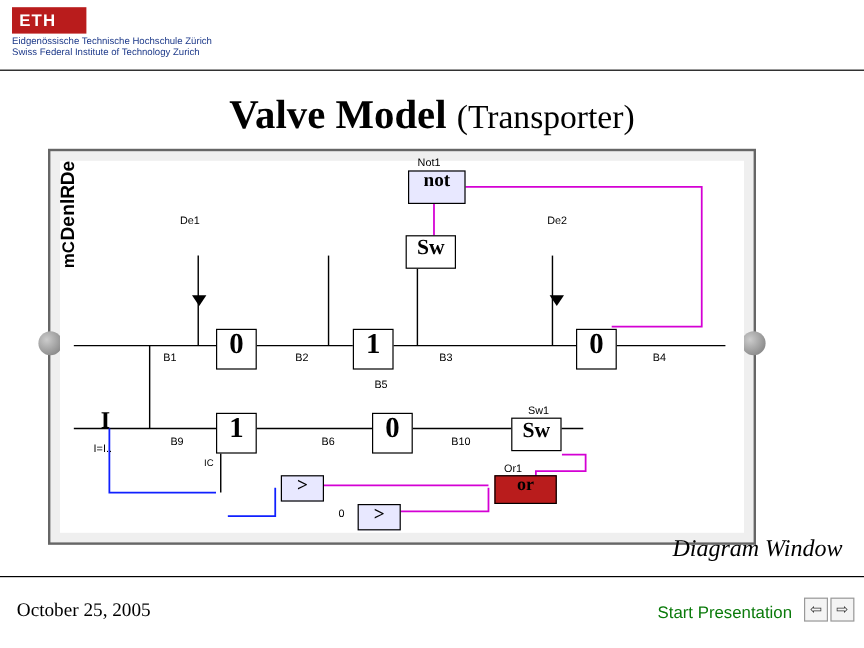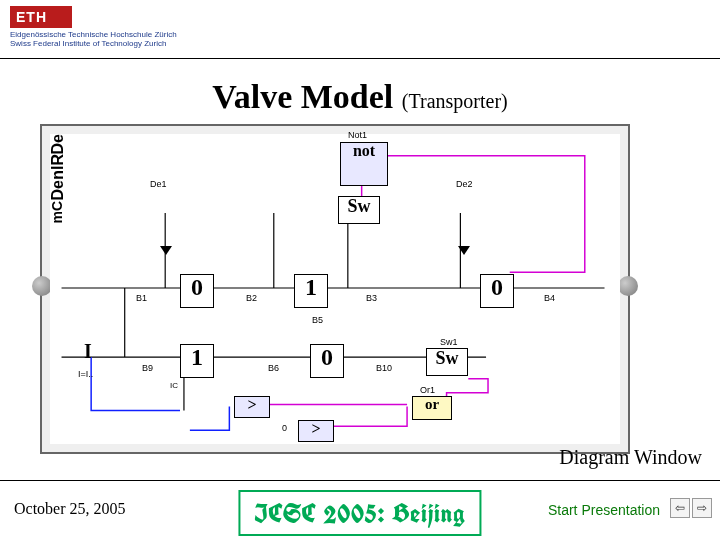--- a/index.html
+++ b/index.html
@@ -2,36 +2,36 @@
 <html><head>
 <meta charset="utf-8">
 <style>
   * { box-sizing: border-box; margin: 0; padding: 0; }
   body { width: 720px; height: 540px; background: #fff; font-family: "Times New Roman", serif; position: relative; overflow: hidden; }
   .header { height: 58px; position: relative; }
   .logo { position: absolute; left: 10px; top: 6px; width: 62px; height: 22px; background: #b91c1c; color: #fff; font: bold 14px/22px Arial; letter-spacing: 1px; text-align: left; padding-left: 6px; }
   .inst { position: absolute; left: 10px; top: 30px; font: 8px/9px Arial; color: #1e3a8a; }
   .hr { position: absolute; left: 0; right: 0; top: 58px; height: 1px; background: #000; }
   .title { position: absolute; left: 0; right: 0; top: 78px; text-align: center; font-size: 34px; }
-  .title .sub { font-size: 20px; font-weight: normal; }
+  .title .sub { font-size: 28px; font-weight: normal; }
   .title b { font-weight: bold; }
   .diagram-wrap { position: absolute; left: 40px; top: 124px; width: 590px; height: 330px; border: 2px solid #666; background: #efefef; }
   .diagram-inner { position: absolute; left: 8px; top: 8px; right: 8px; bottom: 8px; background: #fff; }
   .node { position: absolute; border: 1px solid #000; font: bold 24px/1 "Times New Roman"; text-align: center; background: #fff; }
   .zone { width: 34px; height: 34px; }
   .sw { width: 42px; height: 28px; font-size: 18px; }
-  .notb { width: 48px; height: 44px; font-size: 16px; background: #e8e8ff; }
-  .orb { width: 40px; height: 24px; font-size: 15px; background: #fef9c3; }
+  .notb { width: 48px; height: 28px; font-size: 16px; background: #e8e8ff; }
+  .orb { width: 52px; height: 24px; font-size: 15px; background: #b91c1c; }
   .gtb { width: 36px; height: 22px; font-size: 16px; background: #e8e8ff; }
   .lbl { position: absolute; font: 9px/1 Arial; color: #000; }
   .vlbl { writing-mode: vertical-rl; transform: rotate(180deg); font: bold 16px/1 Arial; }
   .knob { position: absolute; width: 20px; height: 20px; border-radius: 50%; background: radial-gradient(circle at 35% 35%, #ccc, #777); }
   .diode { position: absolute; width:0; height:0; border-left:6px solid transparent; border-right:6px solid transparent; }
   .diode.down { border-top: 9px solid #000; }
-  .caption-dw { position: absolute; right: 18px; top: 446px; font-size: 20px; }
+  .caption-dw { position: absolute; right: 18px; top: 446px; font-size: 20px; font-style: italic; }
   .hr2 { position: absolute; left: 0; right: 0; top: 480px; height: 1px; background: #000; }
   .footer { position: absolute; left: 0; right: 0; top: 486px; height: 50px; }
   .date { position: absolute; left: 14px; top: 14px; font-size: 16px; }
   .conf { position: absolute; left: 50%; top: 4px; transform: translateX(-50%); border: 2px solid #0a5; color: #0a5; padding: 4px 14px; font: 26px "Old English Text MT","UnifrakturCook",serif; letter-spacing: 0.5px; }
   .start { position: absolute; right: 60px; top: 16px; font: 14px Arial; color: #0a7a0a; }
   .nav { position: absolute; right: 8px; top: 12px; }
   .nav-btn { display: inline-block; width: 20px; height: 20px; border: 1px solid #999; background: #f4f4f4; font: 12px/18px Arial; text-align: center; color: #333; margin-left: 2px; cursor: pointer; }
   svg.wires { position: absolute; left: 0; top: 0; width: 100%; height: 100%; pointer-events: none; }
 </style>
 </head>
@@ -127,18 +127,17 @@
     <div class="lbl" style="left:370px; top:252px;">Or1</div>
 
   </div>
 </div>
 
 <div class="caption-dw">Diagram Window</div>
 
 <div class="hr2"></div>
 <div class="footer">
   <div class="date">October 25, 2005</div>
-  <div class="conf">ICSC 2005: Beijing</div>
   <div class="start">Start Presentation</div>
   <div class="nav">
     <span class="nav-btn">⇦</span><span class="nav-btn">⇨</span>
   </div>
 </div>
 
 </body></html>

